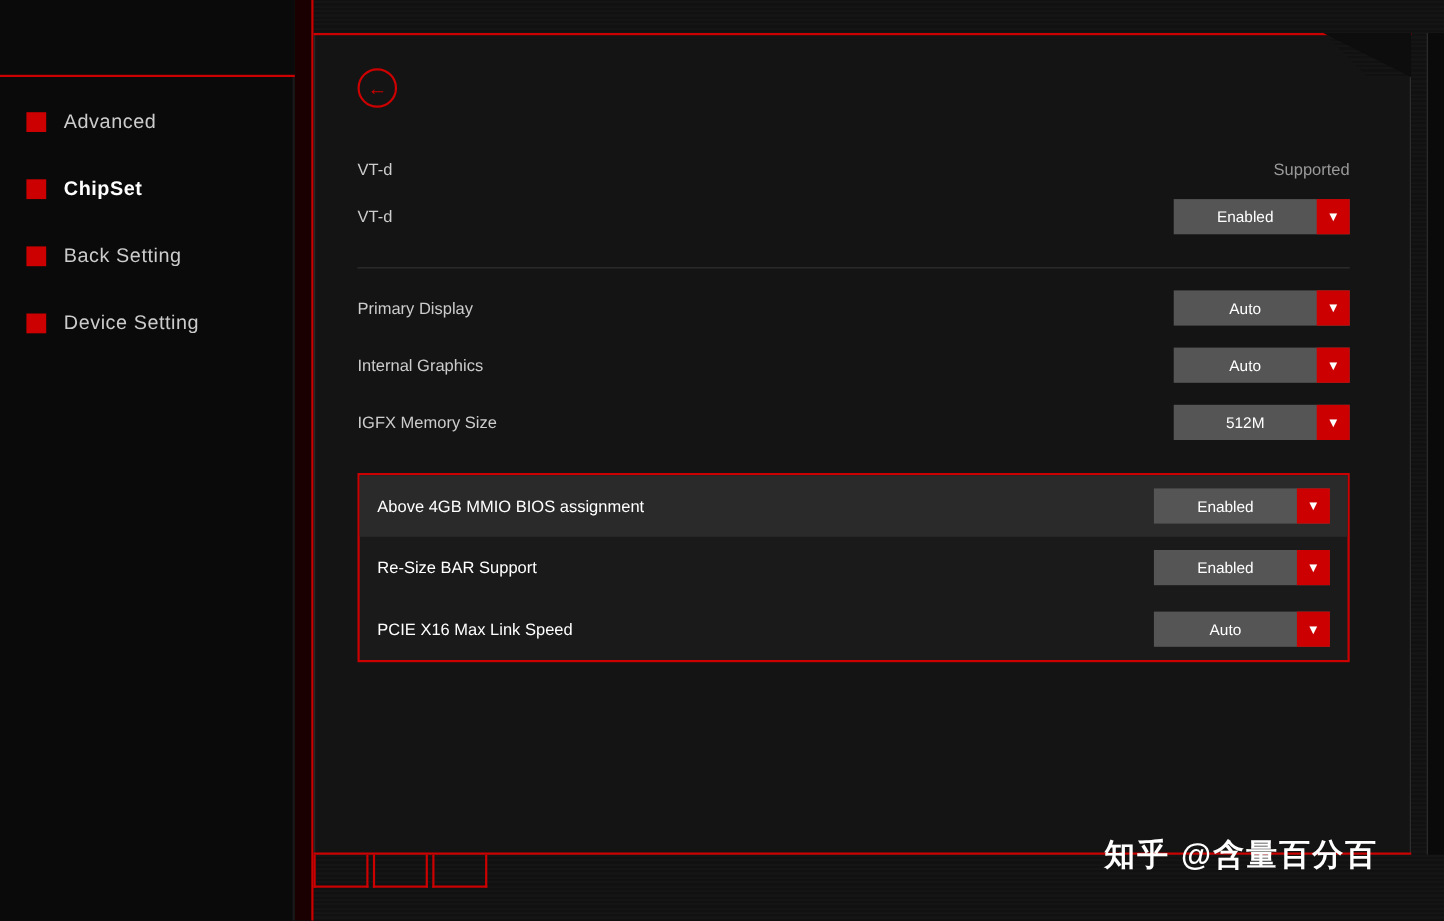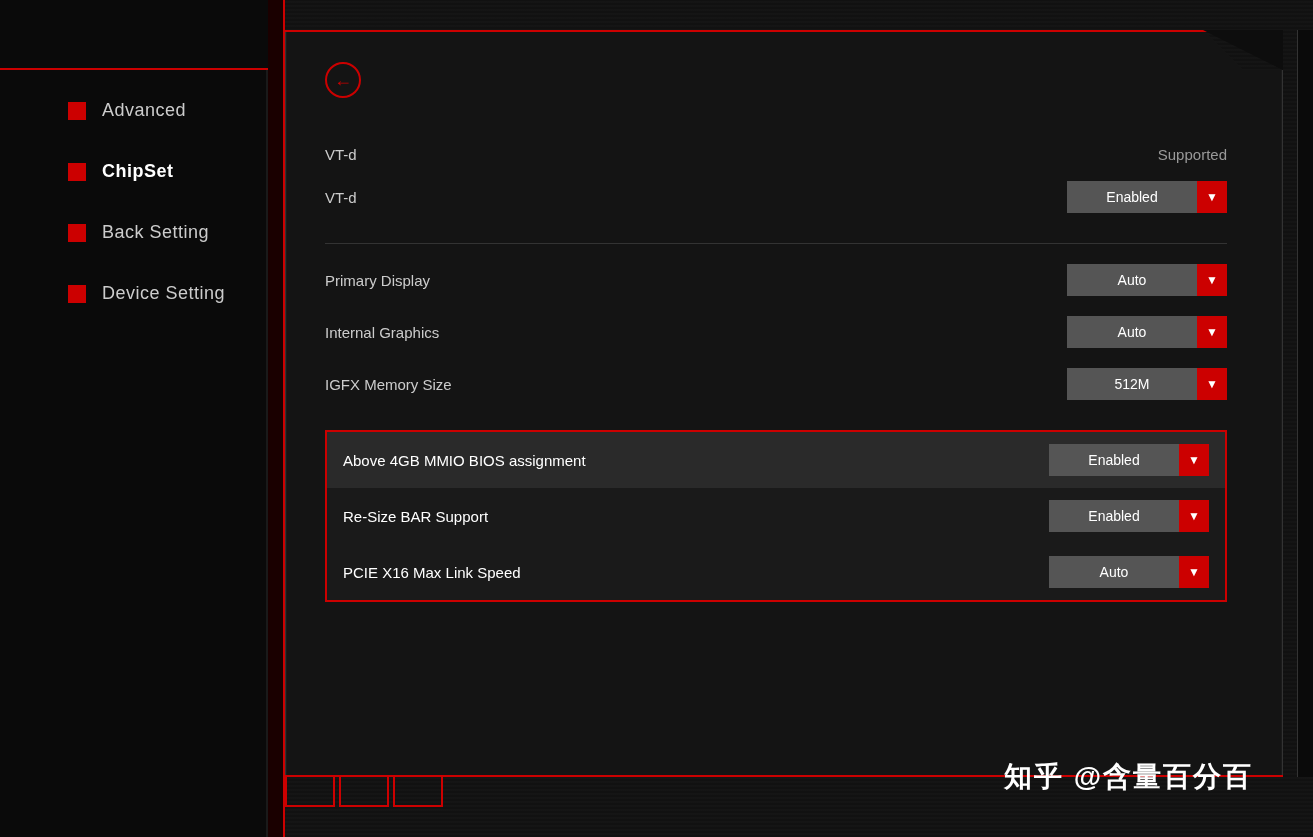--- a/index.html
+++ b/index.html
@@ -42,21 +42,20 @@
       gap: 0;
     }
 
     .sidebar-item {
       display: flex;
       align-items: center;
       gap: 16px;
       padding: 20px 24px;
       cursor: pointer;
       position: relative;
-      margin-left: 44px;
     }
 
     .sidebar-item .red-square {
       width: 18px;
       height: 18px;
       background: #cc0000;
       flex-shrink: 0;
     }
 
     .sidebar-item .label {

